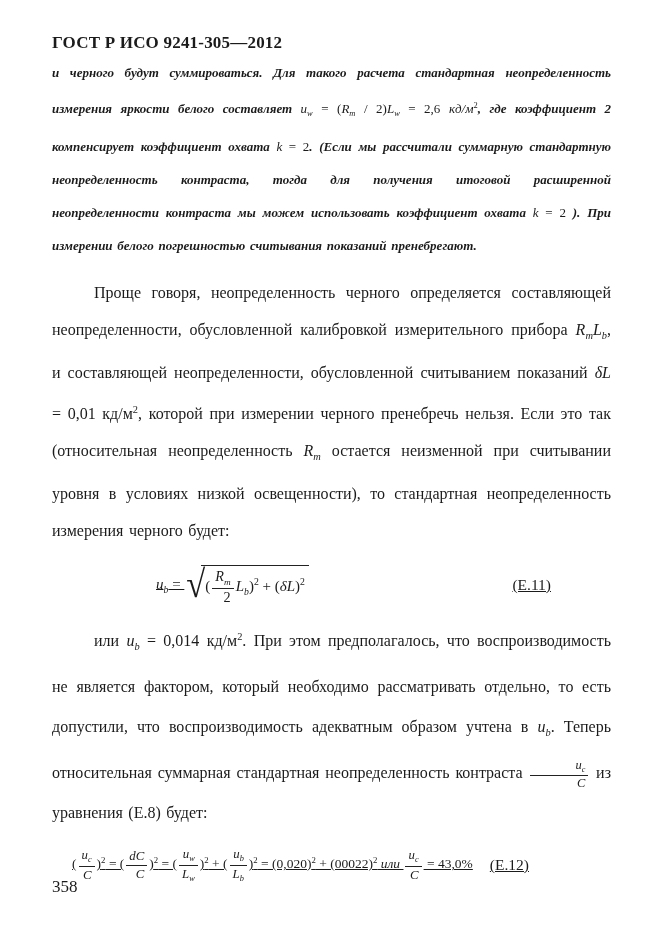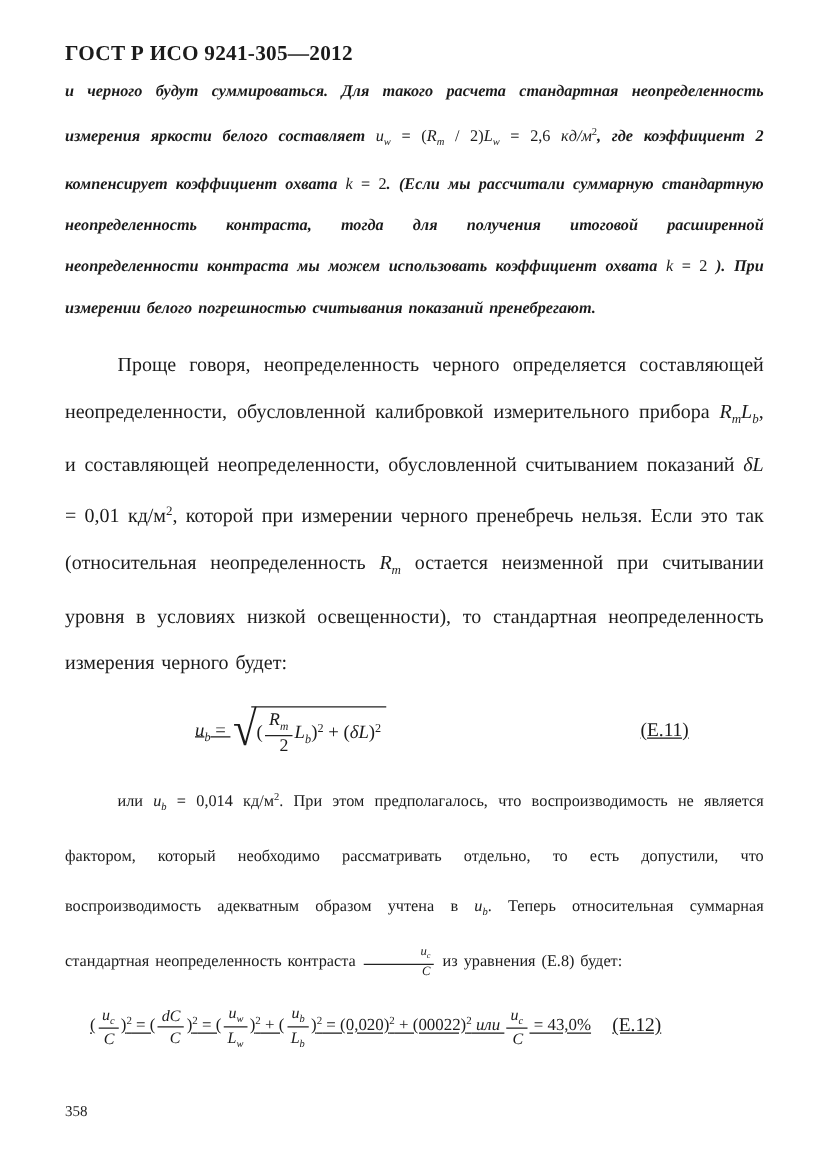--- a/index.html
+++ b/index.html
@@ -33,21 +33,21 @@
   .p-lead {
     font-weight: 700;
     font-style: italic;
     line-height: 33px;
   }
   .p-body {
     font-size: 16px;
     line-height: 37px;
   }
   .p-body2 {
-    font-size: 13px;
+    font-size: 16px;
     line-height: 40px;
   }
   .indent { text-indent: 42px; }
   .mt1 { margin-top: 12px; }
 
   
   .v   { font-style: italic;  font-weight: 400; }
   .mu  { font-style: normal;  font-weight: 400; }
   .sub { font-style: italic;  font-weight: 400; font-size: 65%; vertical-align: -0.4em; letter-spacing: 0; }
   .sup { font-style: normal;  font-weight: 400; font-size: 65%; vertical-align: 0.55em; }
@@ -94,21 +94,21 @@
   }
   .row-e11 { padding-left: 104px; padding-right: 60px; margin: 10px 0 6px; height: 52px; }
   .row-e12 { padding-left: 20px;  padding-right: 82px; margin: 8px 0 0;  height: 48px; }
   .formula { font-size: 15px; font-weight: 400; font-style: normal; white-space: nowrap; }
   .f-e12 { font-size: 13.5px; }
   .eq-label { font-size: 15.5px; font-weight: 400; text-align: center; }
 
   .page-number {
     position: absolute;
     left: 52px; bottom: 38px;
-    font-size: 12px;
+    font-size: 17px;
     text-align: center;
   }
 </style>
 </head>
 <body>
 
 <div class="page">
 
   <div class="doc-header">ГОСТ Р ИСО 9241-305—2012</div>
 

